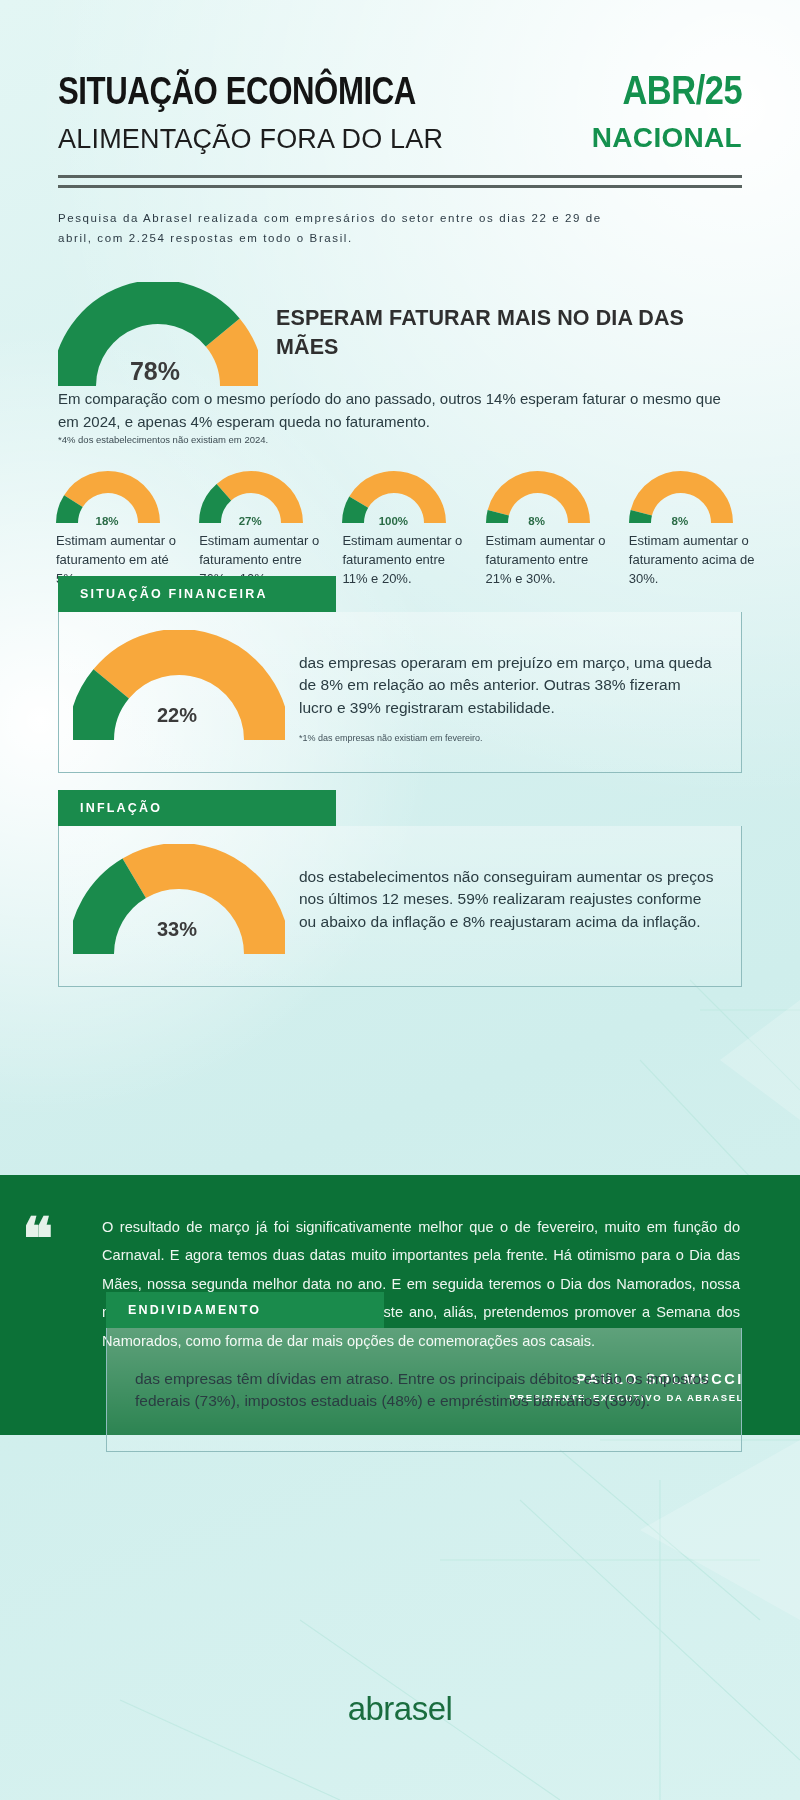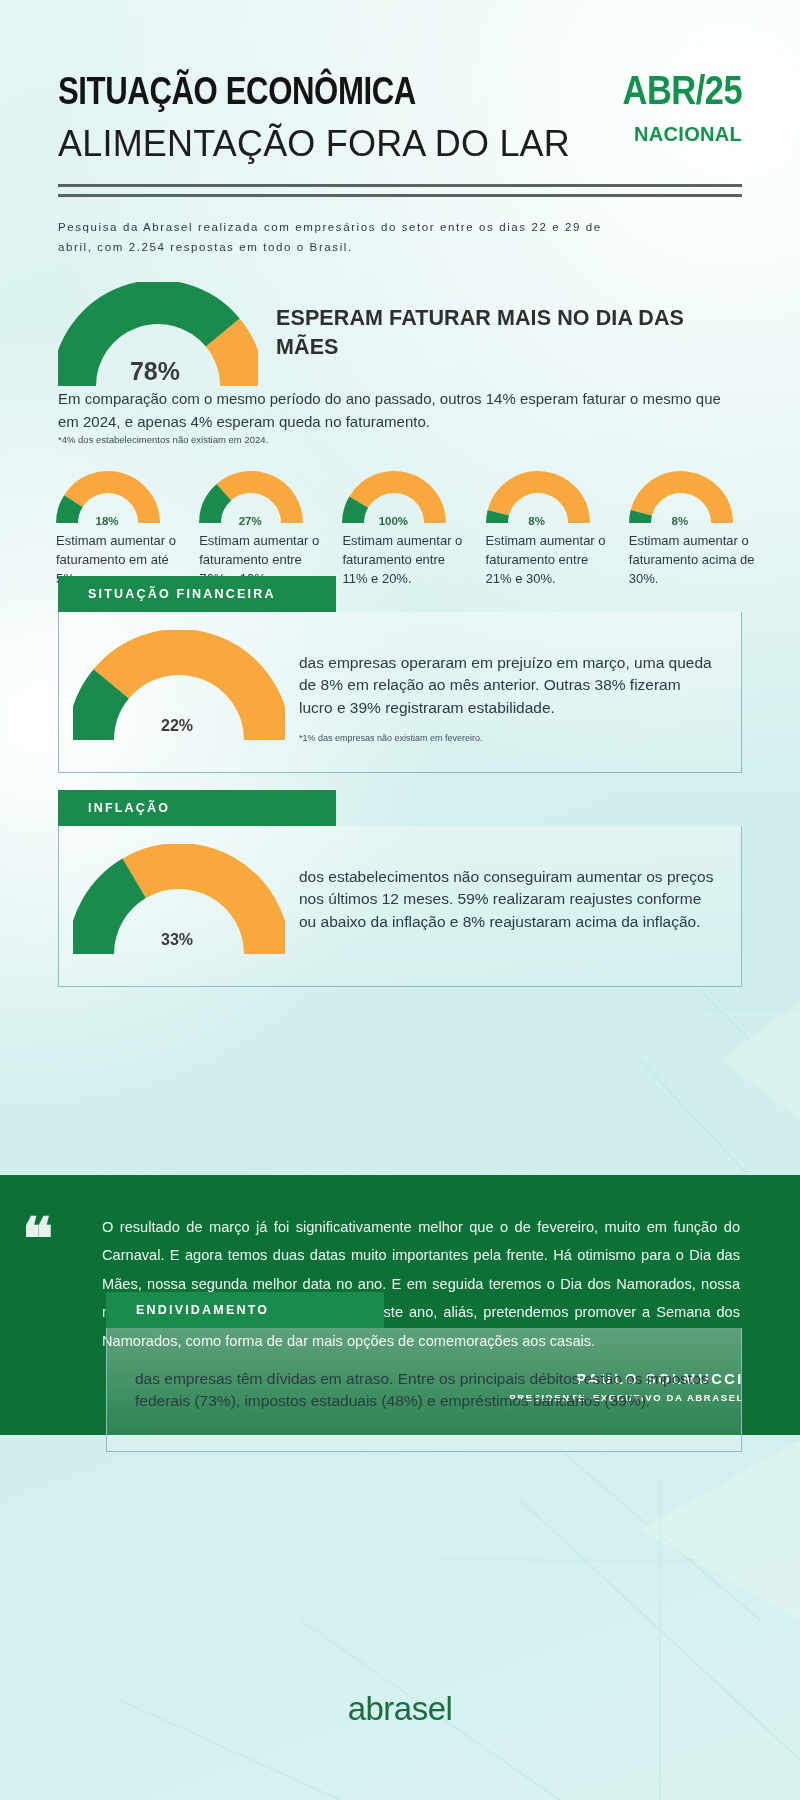--- a/index.html
+++ b/index.html
@@ -22,30 +22,30 @@
   .h-row { display:flex; justify-content:space-between; align-items:flex-start; }
   .h-left { padding-top:4px; }
   .title-main {
     font-family:"Liberation Sans", sans-serif;
     font-weight:700; font-size:38px; letter-spacing:-0.5px;
     color:#141414; line-height:1.0;
     transform:scaleX(0.82); transform-origin:left center;
     white-space:nowrap;
   }
   .title-sub {
-    font-size:36px; color:#1d1d1d; font-weight:400; line-height:1.0;
+    font-size:27px; color:#1d1d1d; font-weight:400; line-height:1.0;
     margin-top:16px; letter-spacing:0.2px; white-space:nowrap;
   }
   .h-right { text-align:right; padding-top:2px; }
   .month {
     font-weight:700; font-size:40px; color:#14914e; line-height:1;
     transform:scaleX(0.86); transform-origin:right center;
     letter-spacing:-0.5px;
   }
-  .scope { font-weight:700; font-size:20px; color:#14914e; line-height:1; margin-top:14px; letter-spacing:0.3px; }
+  .scope { font-weight:700; font-size:28px; color:#14914e; line-height:1; margin-top:14px; letter-spacing:0.3px; }
 
   .rules { margin-top:22px; }
   .rule { height:3px; background:#596360; width:100%; }
   .rule + .rule { margin-top:7px; }
 
   .survey-note {
     margin-top:20px; font-size:11.5px; color:#2c3a44; line-height:1.75;
     letter-spacing:1.6px; font-weight:500; max-width:580px;
   }
 
@@ -77,29 +77,29 @@
   .sitem { width:138px; }
   .sitem .gauge { width:104px; margin:0 auto 0 0; }
   .sitem .gv { font-size:11.5px; bottom:1px; color:#2a6b46; left:-2px; }
   .scap { margin-top:4px; font-size:13px; line-height:1.45; color:#2b3a42; }
 
   
   .panel { position:absolute; left:58px; right:58px; }
   .ptab {
     display:inline-block; background:#1a8b4c; color:#fff;
     font-size:12.5px; font-weight:700; letter-spacing:2.2px;
-    padding:11px 26px 11px 30px; min-width:278px;
+    padding:11px 26px 11px 22px; min-width:278px;
   }
   .pbody {
     border:1px solid #8fbcbd; border-top:none;
     background:linear-gradient(180deg,rgba(255,255,255,0.34),rgba(255,255,255,0.10));
     display:flex; align-items:flex-start; padding:18px 24px 24px 14px;
   }
   .pbody .gauge { width:212px; flex:0 0 212px; }
-  .pbody .gv { font-size:16px; bottom:13px; left:-4px; }
+  .pbody .gv { font-size:20px; bottom:21px; left:-4px; }
   .ptext { flex:1; padding-left:14px; padding-top:22px; }
   .ptext p { font-size:15.5px; color:#2a3c42; line-height:1.45; }
   .pnote { margin-top:14px; font-size:9px; color:#42525a; }
 
   
   .quote {
     position:absolute; left:0; right:0; top:1175px; height:260px;
     background:#0c7137; padding:38px 56px 0 56px;
   }
   .qmark { position:absolute; left:22px; top:36px; color:#e6f2ea; font-size:58px;

